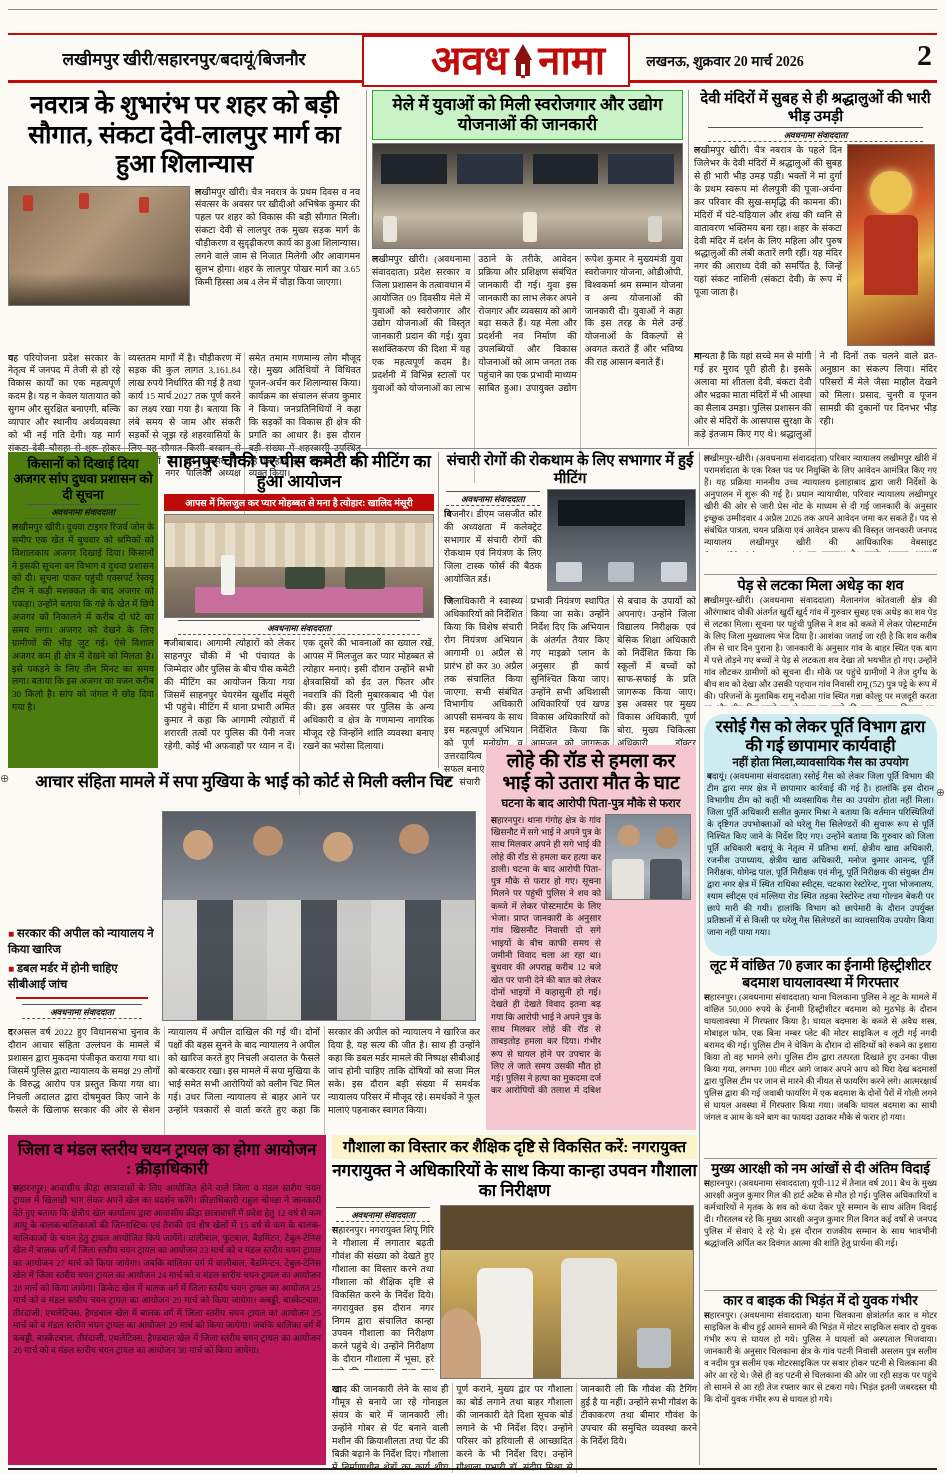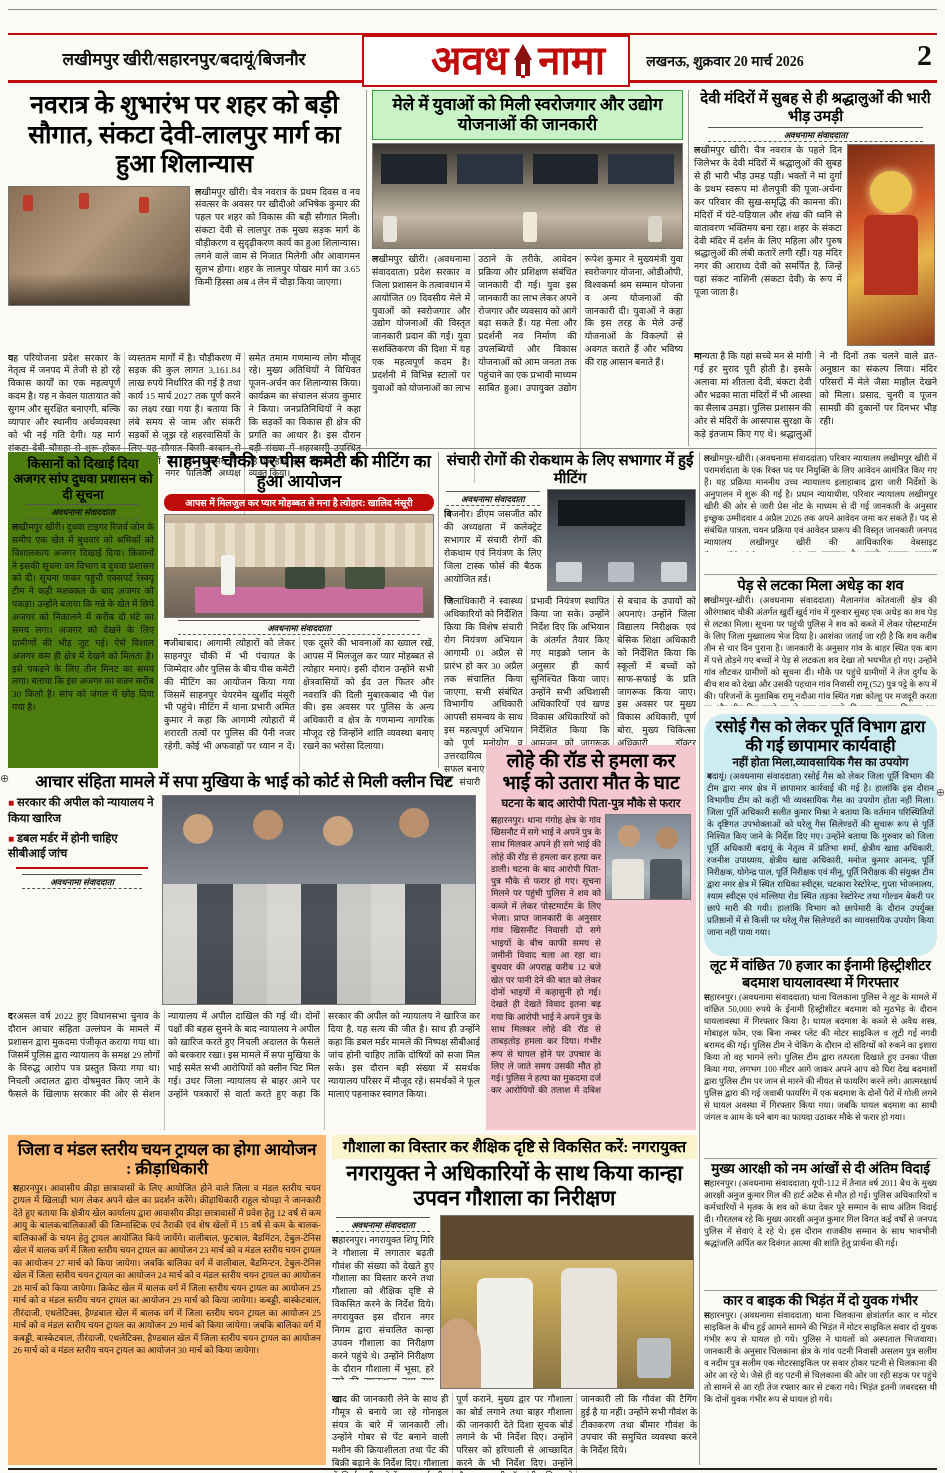--- a/index.html
+++ b/index.html
@@ -21,23 +21,23 @@
           border-top:1px solid #555;border-bottom:1px dashed #555;padding:1px 0;margin:2px 14px;}
   .bd{font-size:9.2px;line-height:1.4;text-align:justify;overflow:hidden;}
   .bd::first-letter{font-weight:bold;}
   .cols2{column-count:2;column-gap:8px;column-rule:1px solid #bcbcbc;}
   .cols3{column-count:3;column-gap:8px;column-rule:1px solid #bcbcbc;}
   .ph{position:relative;overflow:hidden;border:1px solid #777;}
   .greenbox{background:#c9f2c6;border:1.5px solid #39a43c;}
   .yellowbox{background:#4d7c0f;}
   .pinkbox{background:#f4c8ce;}
   .cyanbox{background:#cdecf2;}
-  .bluebox{background:#fdba74;}
+  .bluebox{background:#be185d;}
   .creambar{background:#fbf4cb;}
-  .kicker{background:#c00b0b;color:#fff;font-size:9.5px;font-weight:bold;text-align:center;padding:2px 1px;border-radius:8px;}
+  .kicker{background:#c00b0b;color:#fff;font-size:9.5px;font-weight:bold;text-align:center;padding:2px 1px;}
   .bullets{font-size:11.5px;font-weight:bold;line-height:1.35;}
   .bullets .sq{color:#c00b0b;font-size:10px;}
   .vline{background:#9a9a9a;width:1px;}
   .regmark{color:#555;font-size:11px;}
 </style>
 </head>
 <body>
 
 <div class="sheet">
 
@@ -172,21 +172,21 @@
     <div class="bd" style="height:100px;font-size:8.6px;">सहारनपुर। (अवधनामा संवाददाता) यूपी-112 में तैनात वर्ष 2011 बैच के मुख्य आरक्षी अनुज कुमार गिल की हार्ट अटैक से मौत हो गई। पुलिस अधिकारियों व कर्मचारियों ने मृतक के शव को कंधा देकर पूरे सम्मान के साथ अंतिम विदाई दी। गौरतलब रहे कि मुख्य आरक्षी अनुज कुमार गिल विगत कई वर्षों से जनपद पुलिस में सेवाएं दे रहे थे। इस दौरान राजकीय सम्मान के साथ भावभीनी श्रद्धांजलि अर्पित कर दिवंगत आत्मा की शांति हेतु प्रार्थना की गई।</div>
   </div>
 
   <div class="abs" style="top:1290px;left:704px;width:233px;height:172px;border-top:1px solid #9a9a9a;padding-top:2px;box-sizing:border-box;">
     <div class="hl" style="font-size:13.5px;">कार व बाइक की भिड़ंत में दो युवक गंभीर</div>
     <div class="bd" style="height:140px;font-size:8.6px;">सहारनपुर। (अवधनामा संवाददाता) थाना चिलकाना क्षेत्रांतर्गत कार व मोटर साइकिल के बीच हुई आमने सामने की भिड़ंत में मोटर साइकिल सवार दो युवक गंभीर रूप से घायल हो गये। पुलिस ने घायलों को अस्पताल भिजवाया। जानकारी के अनुसार चिलकाना क्षेत्र के गांव पटनी निवासी असलम पुत्र सलीम व नदीम पुत्र सलीम एक मोटरसाइकिल पर सवार होकर पटनी से चिलकाना की ओर आ रहे थे। जैसे ही वह पटनी से चिलकाना की ओर जा रही सड़क पर पहुंचे तो सामने से आ रही तेज रफ्तार कार से टकरा गये। भिड़ंत इतनी जबरदस्त थी कि दोनों युवक गंभीर रूप से घायल हो गये।</div>
   </div>
 
   <div class="abs" style="top:772px;left:8px;width:472px;height:358px;">
     <div class="hl" style="font-size:16.5px;">आचार संहिता मामले में सपा मुखिया के भाई को कोर्ट से मिली क्लीन चिट</div>
-    <div style="display:flex;gap:6px;margin-top:4px;">
+    <div style="display:flex;gap:6px;margin-top:20px;align-items:flex-end;">
       <div style="width:148px;">
         <div class="bullets">
           <div><span class="sq">■</span> <span>सरकार की अपील को न्यायालय ने किया खारिज</span></div>
           <div style="margin-top:4px;"><span class="sq">■</span> <span>डबल मर्डर में होनी चाहिए सीबीआई जांच</span></div>
         </div>
         <div class="rule" style="margin:5px 8px;"></div>
         <div class="byline">अवधनामा संवाददाता</div>
       </div>
       <div class="ph" style="width:312px;height:208px;background:linear-gradient(180deg,#5a5e66 0%,#9aa0a8 60%,#6f747c 100%);">
         <div style="position:absolute;top:18px;left:20px;width:30px;height:30px;border-radius:50%;background:#caa27e;"></div>
@@ -213,21 +213,21 @@
     </div>
   </div>
 
   <div class="abs bluebox" style="top:1135px;left:8px;width:318px;height:330px;padding:5px;box-sizing:border-box;">
     <div class="hl" style="font-size:16.5px;">जिला व मंडल स्तरीय चयन ट्रायल का होगा आयोजन : क्रीड़ाधिकारी</div>
     <div class="bd" style="height:282px;font-size:8.9px;margin-top:3px;">सहारनपुर। आवासीय क्रीड़ा छात्रावासों के लिए आयोजित होने वाले जिला व मंडल स्तरीय चयन ट्रायल में खिलाड़ी भाग लेकर अपने खेल का प्रदर्शन करेंगे। क्रीड़ाधिकारी राहुल चोपड़ा ने जानकारी देते हुए बताया कि क्षेत्रीय खेल कार्यालय द्वारा आवासीय क्रीड़ा छात्रावासों में प्रवेश हेतु 12 वर्ष से कम आयु के बालक/बालिकाओं की जिम्नास्टिक एवं तैराकी एवं शेष खेलों में 15 वर्ष से कम के बालक-बालिकाओं के चयन हेतु ट्रायल आयोजित किये जायेंगे। वालीबाल, फुटबाल, बैडमिंटन, टेबुल-टेनिस खेल में बालक वर्ग में जिला स्तरीय चयन ट्रायल का आयोजन 23 मार्च को व मंडल स्तरीय चयन ट्रायल का आयोजन 27 मार्च को किया जायेगा। जबकि बालिका वर्ग में वालीबाल, बैडमिन्टन, टेबुल-टेनिस खेल में जिला स्तरीय चयन ट्रायल का आयोजन 24 मार्च को व मंडल स्तरीय चयन ट्रायल का आयोजन 28 मार्च को किया जायेगा। क्रिकेट खेल में बालक वर्ग में जिला स्तरीय चयन ट्रायल का आयोजन 25 मार्च को व मंडल स्तरीय चयन ट्रायल का आयोजन 29 मार्च को किया जायेगा। कबड्डी, बास्केटबाल, तीरंदाजी, एथलेटिक्स, हैण्डबाल खेल में बालक वर्ग में जिला स्तरीय चयन ट्रायल का आयोजन 25 मार्च को व मंडल स्तरीय चयन ट्रायल का आयोजन 29 मार्च को किया जायेगा। जबकि बालिका वर्ग में कबड्डी, बास्केटबाल, तीरंदाजी, एथलेटिक्स, हैण्डबाल खेल में जिला स्तरीय चयन ट्रायल का आयोजन 26 मार्च को व मंडल स्तरीय चयन ट्रायल का आयोजन 30 मार्च को किया जायेगा।</div>
   </div>
 
   <div class="abs" style="top:1135px;left:332px;width:365px;height:330px;">
     <div class="creambar hl" style="font-size:15.5px;padding:3px 2px;">गौशाला का विस्तार कर शैक्षिक दृष्टि से विकसित करें: नगरायुक्त</div>
-    <div class="hl" style="font-size:21px;margin-top:2px;">नगरायुक्त ने अधिकारियों के साथ किया कान्हा उपवन गौशाला का निरीक्षण</div>
+    <div class="hl" style="font-size:17px;margin-top:2px;">नगरायुक्त ने अधिकारियों के साथ किया कान्हा उपवन गौशाला का निरीक्षण</div>
     <div style="display:flex;gap:6px;margin-top:4px;">
       <div style="width:102px;">
         <div class="byline" style="margin:2px 4px;">अवधनामा संवाददाता</div>
         <div class="bd" style="height:146px;">सहारनपुर। नगरायुक्त शिपू गिरि ने गौशाला में लगातार बढ़ती गौवंश की संख्या को देखते हुए गौशाला का विस्तार करने तथा गौशाला को शैक्षिक दृष्टि से विकसित करने के निर्देश दिये। नगरायुक्त इस दौरान नगर निगम द्वारा संचालित कान्हा उपवन गौशाला का निरीक्षण करने पहुंचे थे। उन्होंने निरीक्षण के दौरान गौशाला में भूसा, हरे चारे की उपलब्धता तथा दुग्ध निकालने की व्यवस्था भी देखी।</div>
       </div>
       <div class="ph" style="width:252px;height:172px;background:linear-gradient(180deg,#e4d39a 0%,#c8a85a 45%,#8a7342 100%);">
         <div style="position:absolute;top:0;left:0;right:0;height:44px;background:#5d4a2e;"></div>
         <div style="position:absolute;bottom:0;left:36px;width:56px;height:110px;background:#f0efe9;border-radius:8px 8px 0 0;"></div>
         <div style="position:absolute;bottom:0;left:120px;width:56px;height:120px;background:#e6e4dc;border-radius:8px 8px 0 0;"></div>
         <div style="position:absolute;bottom:0;left:-6px;width:46px;height:70px;background:#caa27e;border-radius:50% 50% 0 0;"></div>

